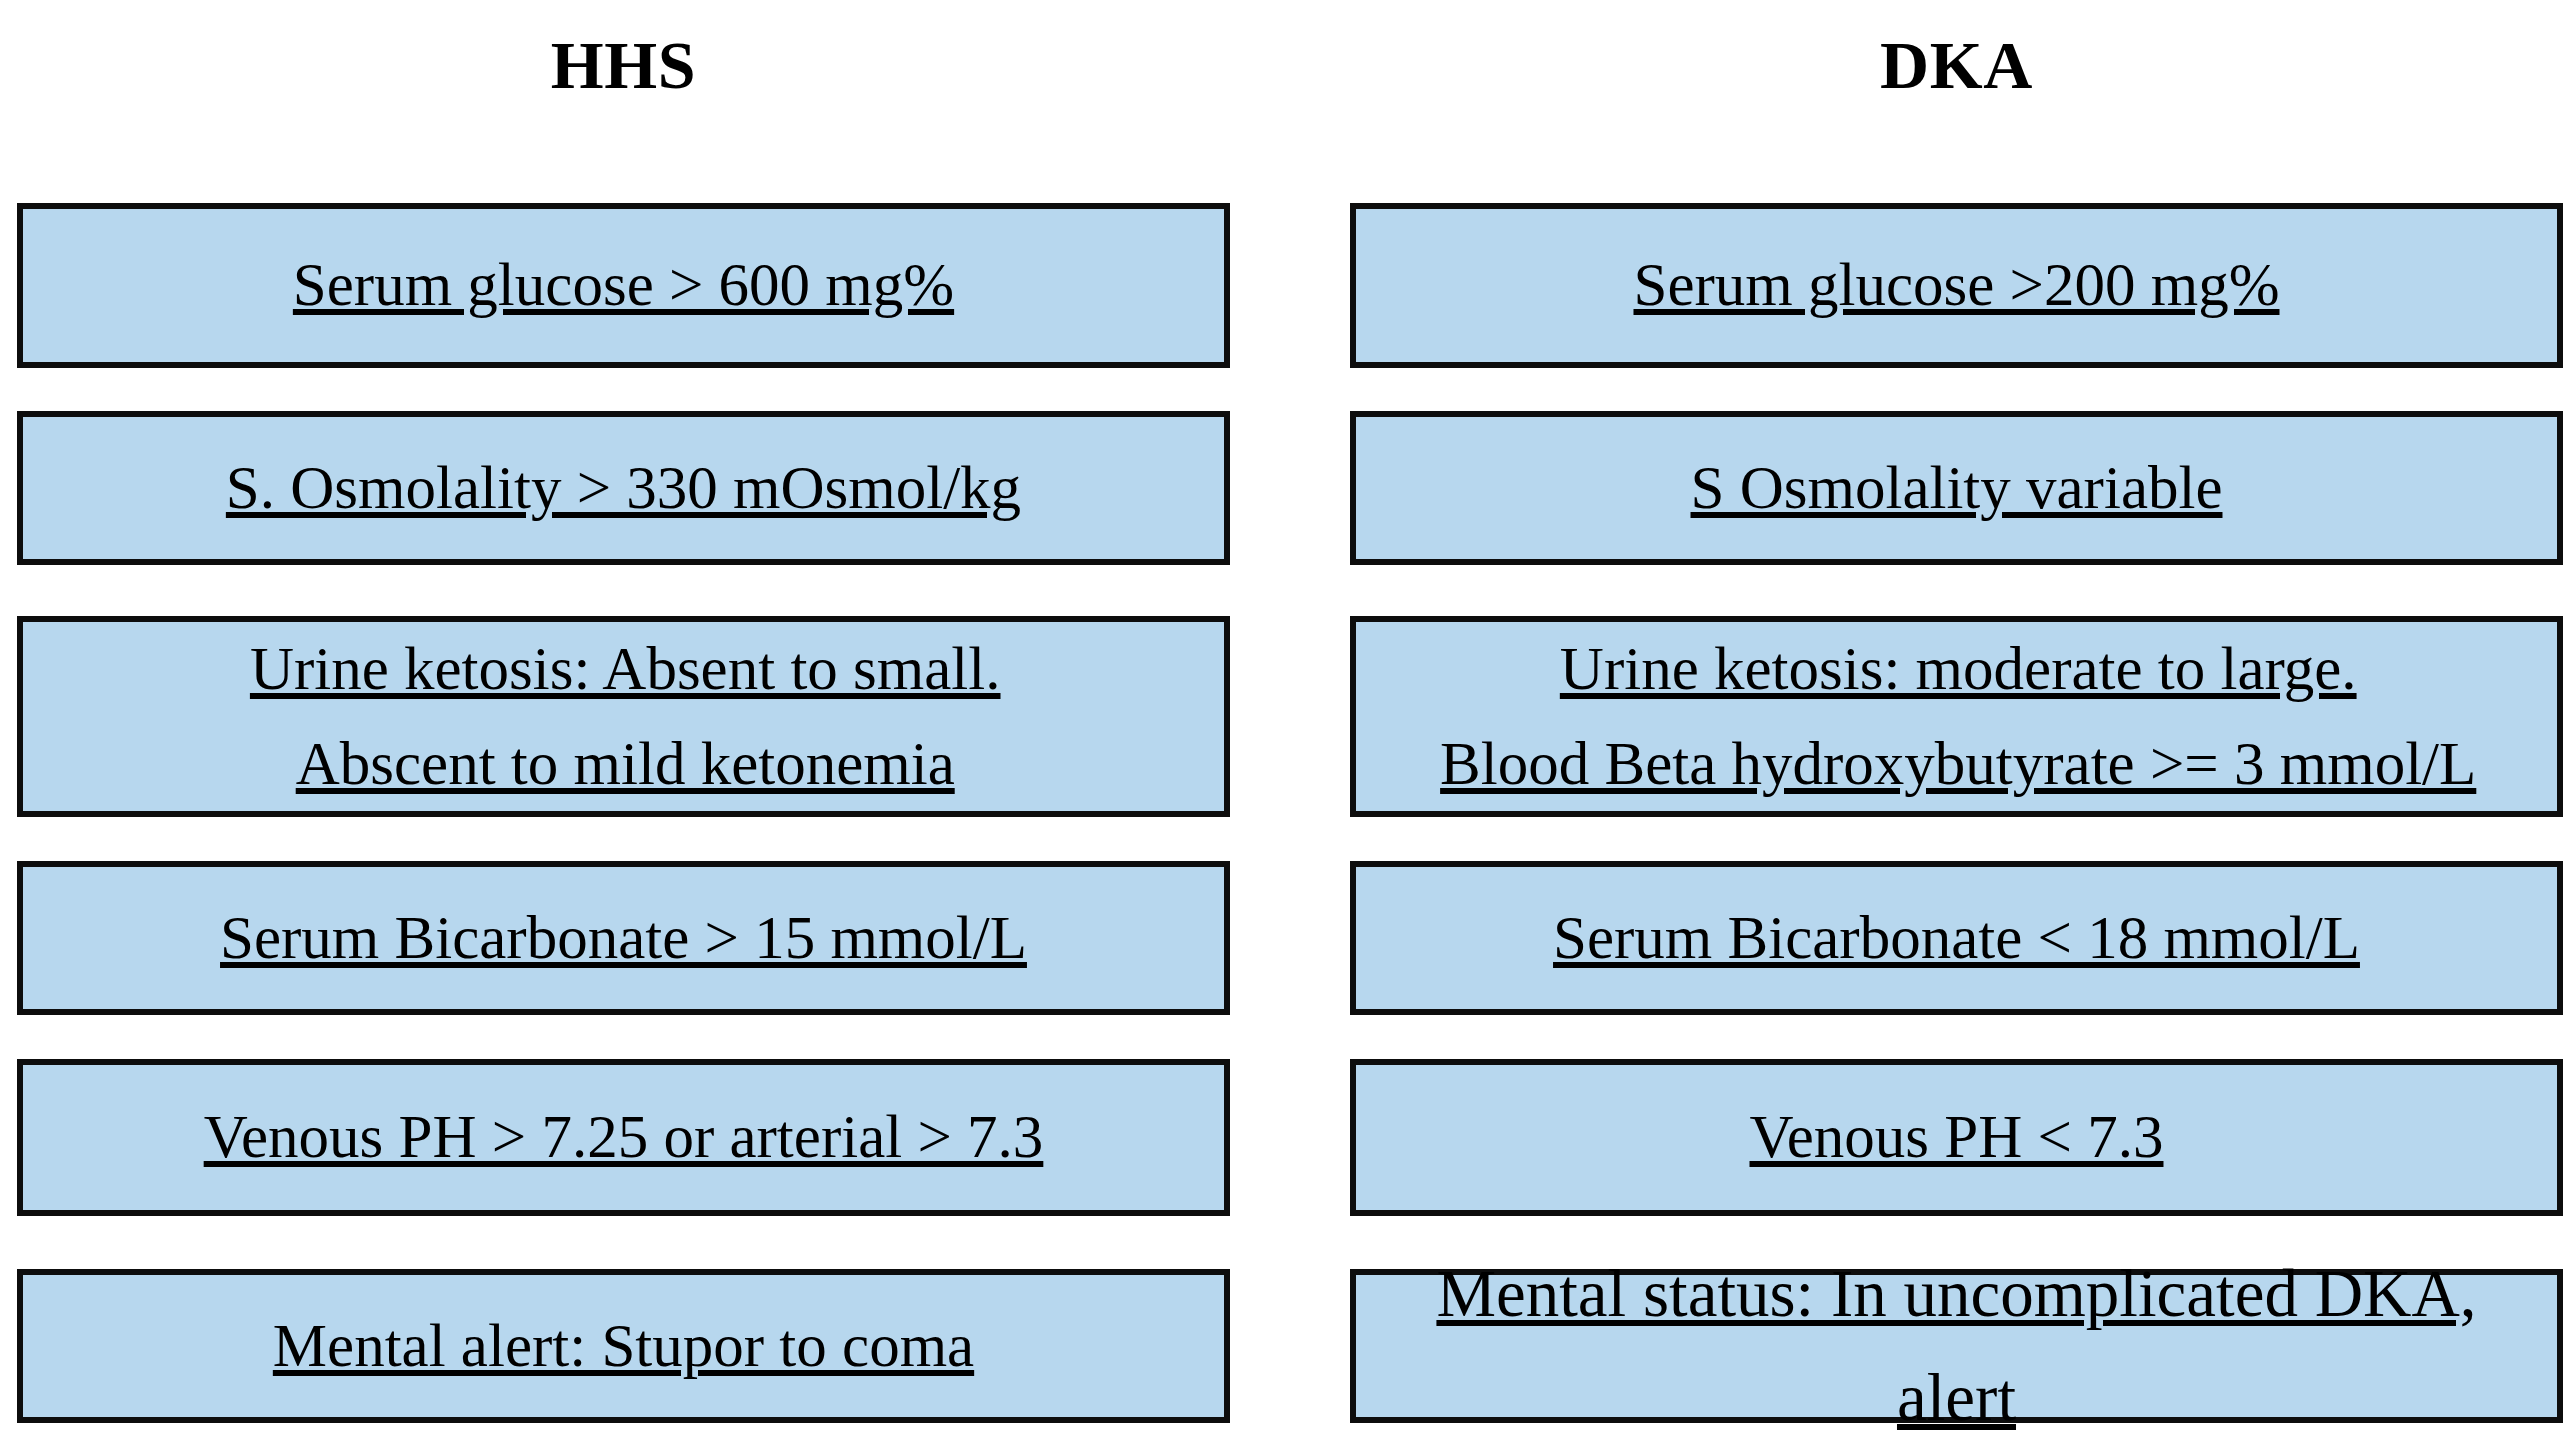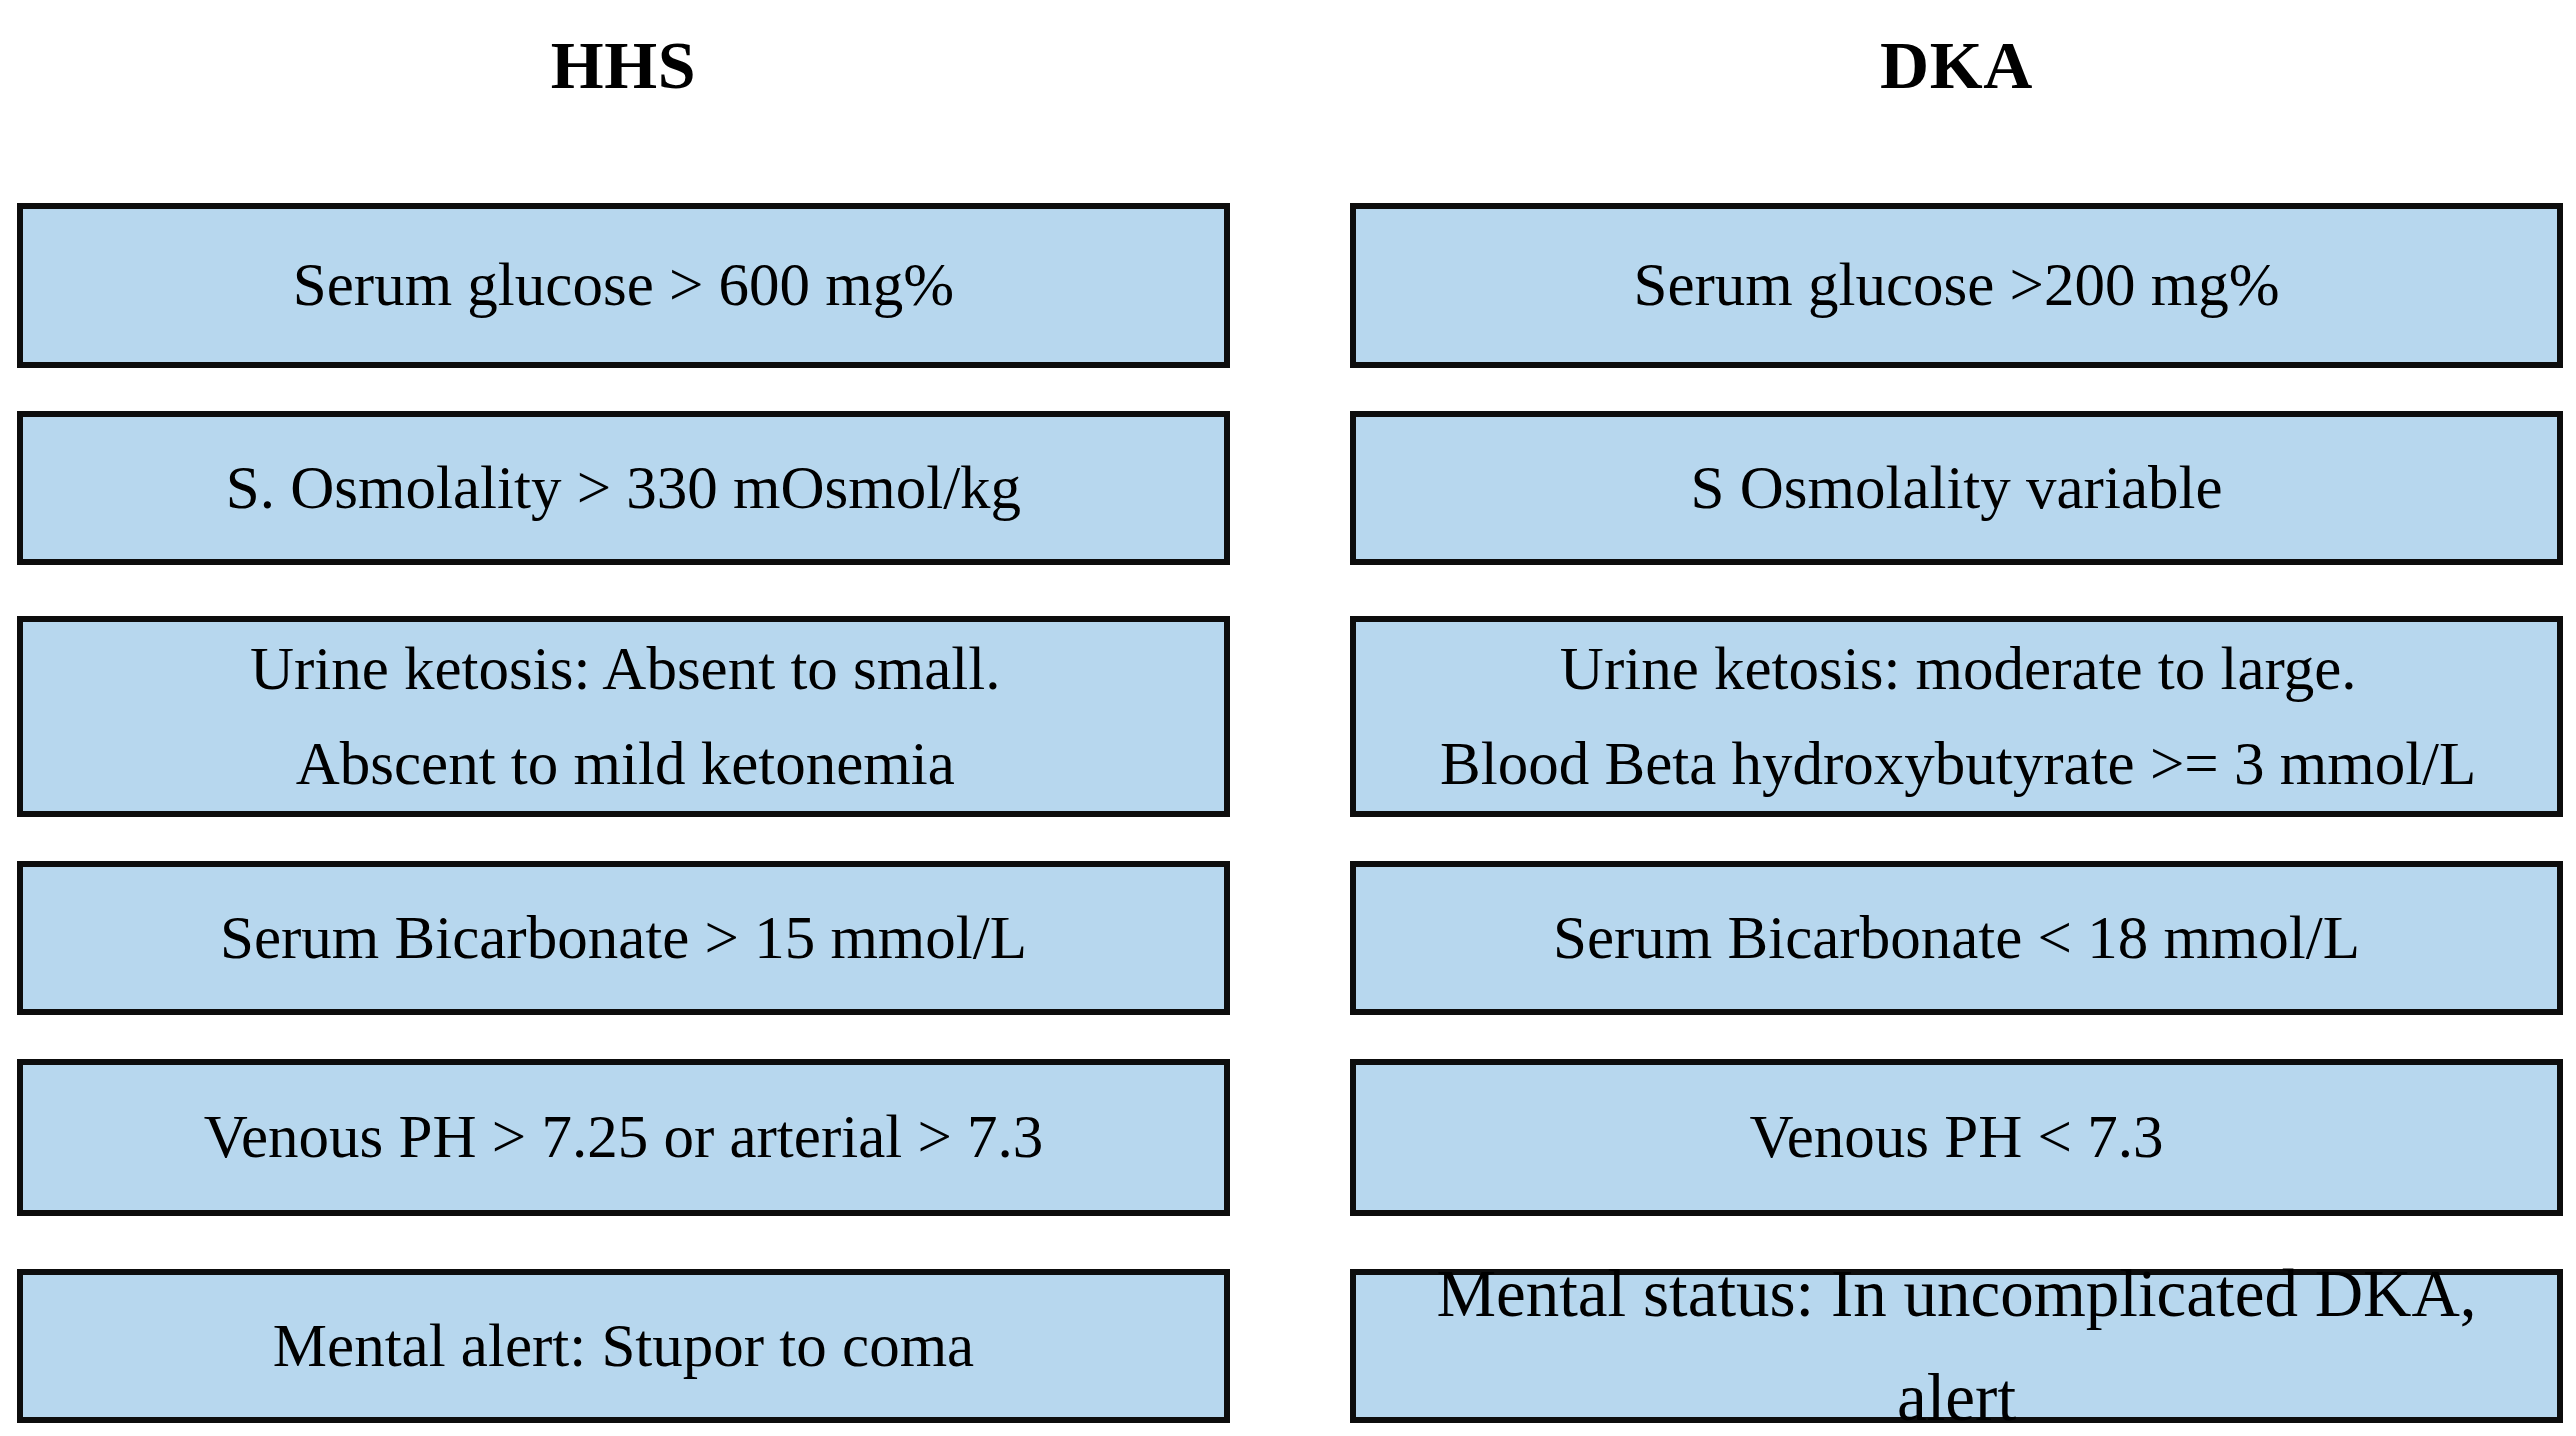--- a/index.html
+++ b/index.html
@@ -41,20 +41,21 @@
     background: #b7d7ee;
     border: 6.6px solid #0d0d0d;
     display: flex;
     align-items: center;
     justify-content: center;
     text-align: center;
     font-size: 61px;
     line-height: 1.55;
     white-space: pre-line;
     padding: 0 14.6px;
+    text-decoration: underline;
   }
   
   .r1 { top: 186px;  height: 165px; }
   .r2 { top: 394px;  height: 154px; }
   .r3 { top: 599px;  height: 201px; padding-left: 18px; }
   .r4 { top: 844px; height: 154px; }
   .r5 { top: 1042px; height: 157px; }
   .r6 { top: 1252px; height: 154px; }
   .small-text { font-size: 67px; }
 </style>

